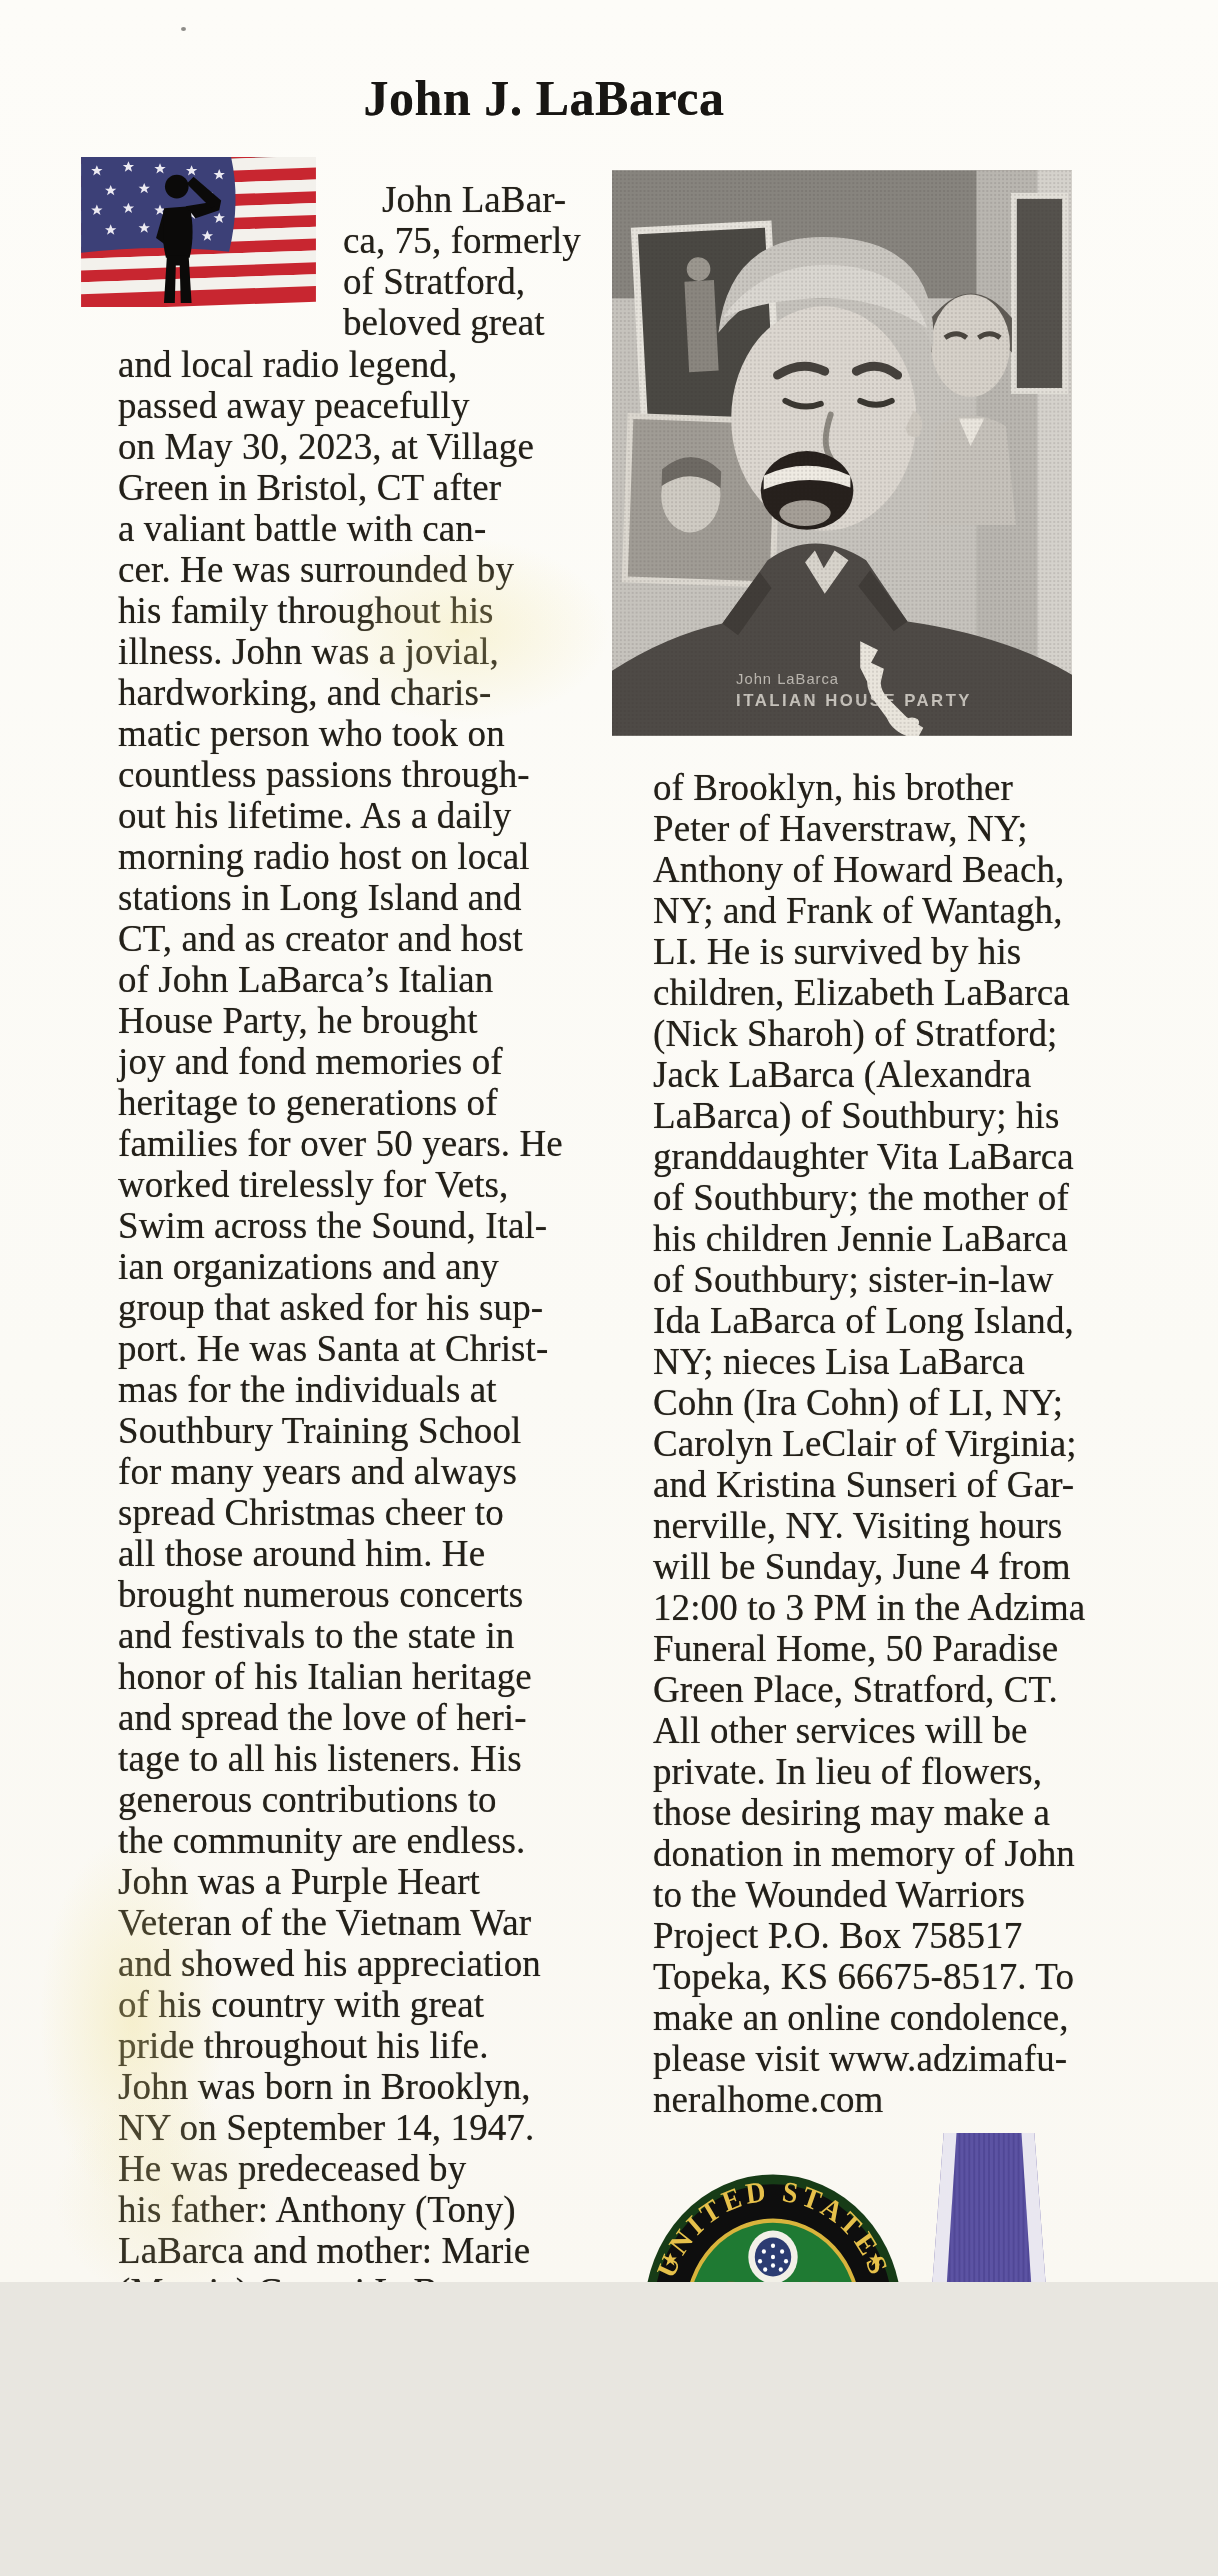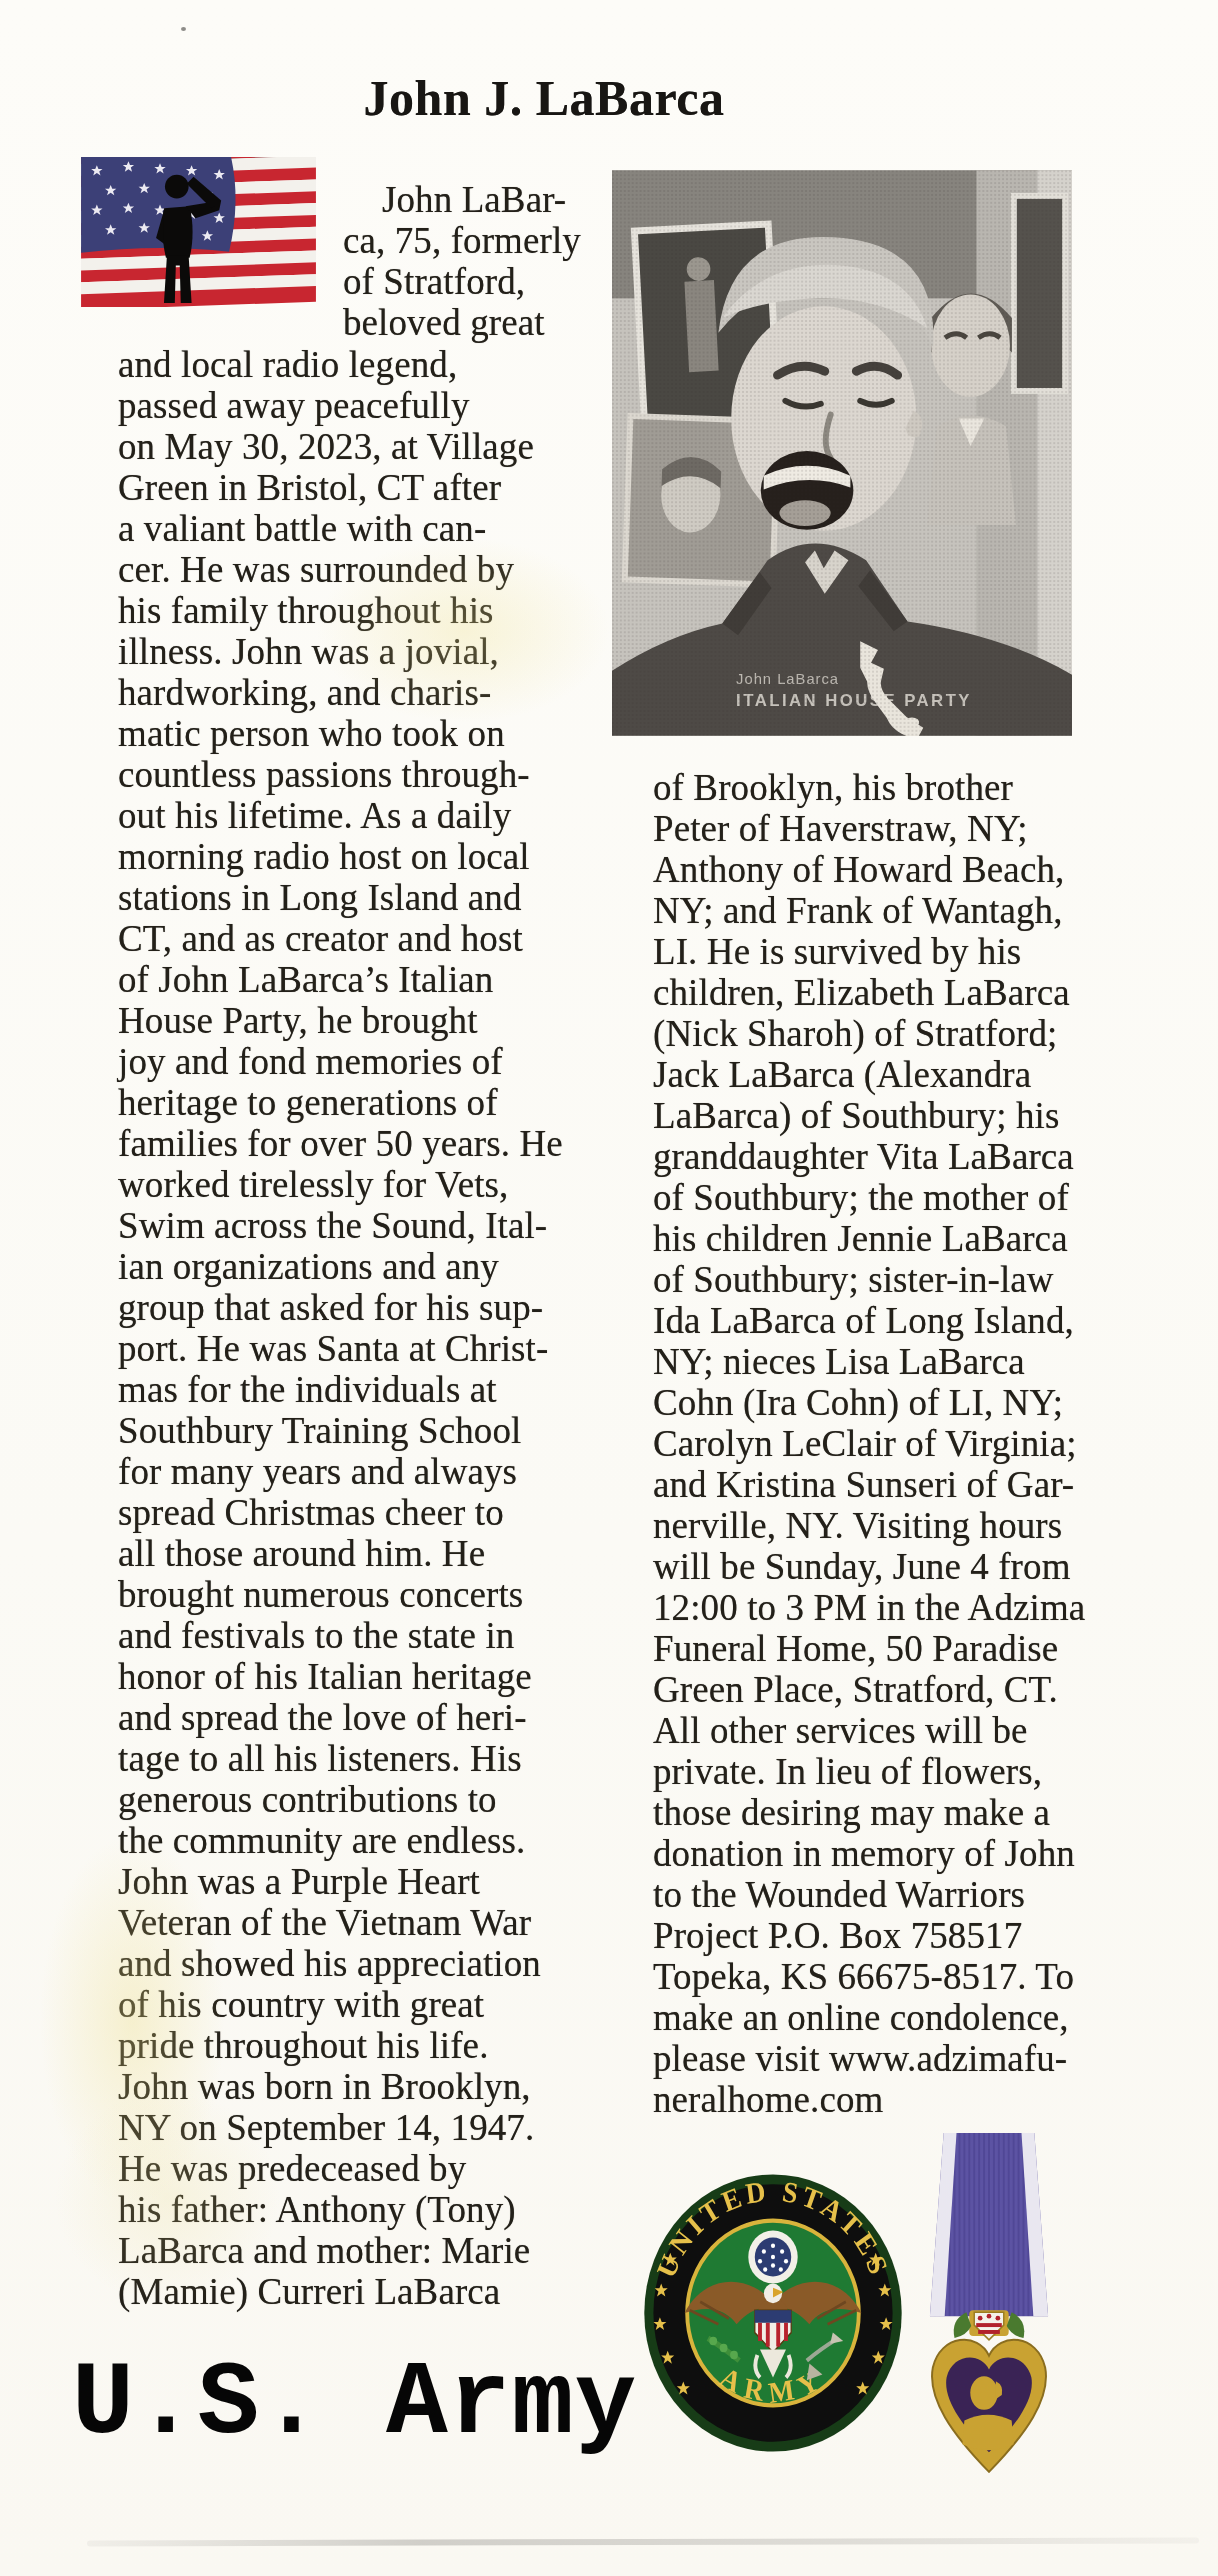--- a/index.html
+++ b/index.html
@@ -1,17 +1,17 @@
 <!DOCTYPE html>
 <html><head>
 <meta charset="utf-8">
 <style>
   html,body { margin:0; padding:0; background:#e8e6e0; }
   .page {
-    position:relative; width:1218px; height:2576px;
+    position:relative; width:1218px; height:2282px;
     background:linear-gradient(180deg,#fdfcf8 0%, #fbfaf5 60%, #faf8f2 100%);
     overflow:hidden;
     font-family:"Liberation Serif", serif;
     color:#201e1b;
   }
   .obit-title {
     position:absolute; top:69px; left:0; width:1088px;
     text-align:center; font-size:50px; font-weight:bold;
     letter-spacing:0.5px; color:#181613;
     text-shadow:0 0 0.6px rgba(20,18,15,.75);

